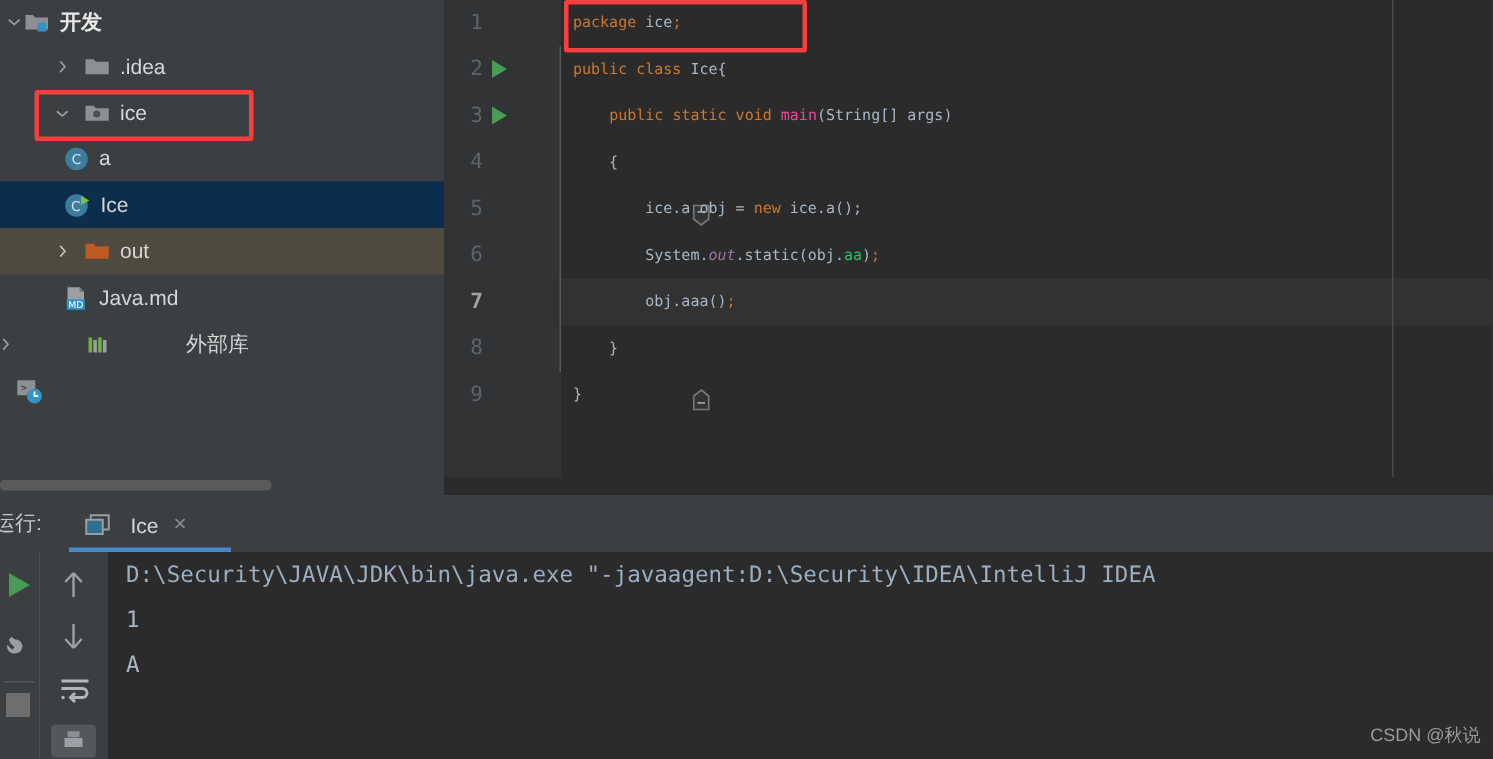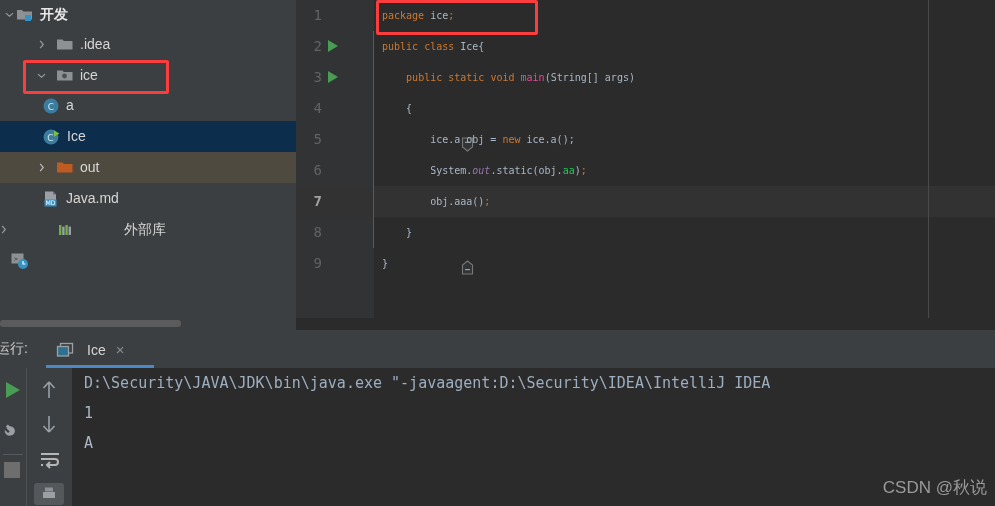--- a/index.html
+++ b/index.html
@@ -116,21 +116,21 @@
   .console{
     position:absolute;left:72px;top:0;width:923px;height:138px;background:#2b2b2b;
     font-family:"DejaVu Sans Mono", monospace;overflow:hidden;
   }
   .coline{position:relative;height:30px;line-height:30px;white-space:pre;
     font-size:15px;color:#a9b7c6;padding-left:12px;}
   .coline.cmd{color:#9daec0;}
 
   .tb-icon{position:absolute;display:flex;align-items:center;justify-content:center;}
   .watermark{
-    position:absolute;right:8px;bottom:7px;color:#9a9a9a;font-size:17px;
+    position:absolute;right:8px;bottom:7px;color:#9a9a9a;font-size:12px;
     font-family:"Liberation Sans", sans-serif;
   }
   .left-sep{position:absolute;left:26px;top:0;width:1px;height:138px;background:#4f5254;}
 </style>
 </head>
 <body>
 
 <div class="app">
 
   <div class="top">

